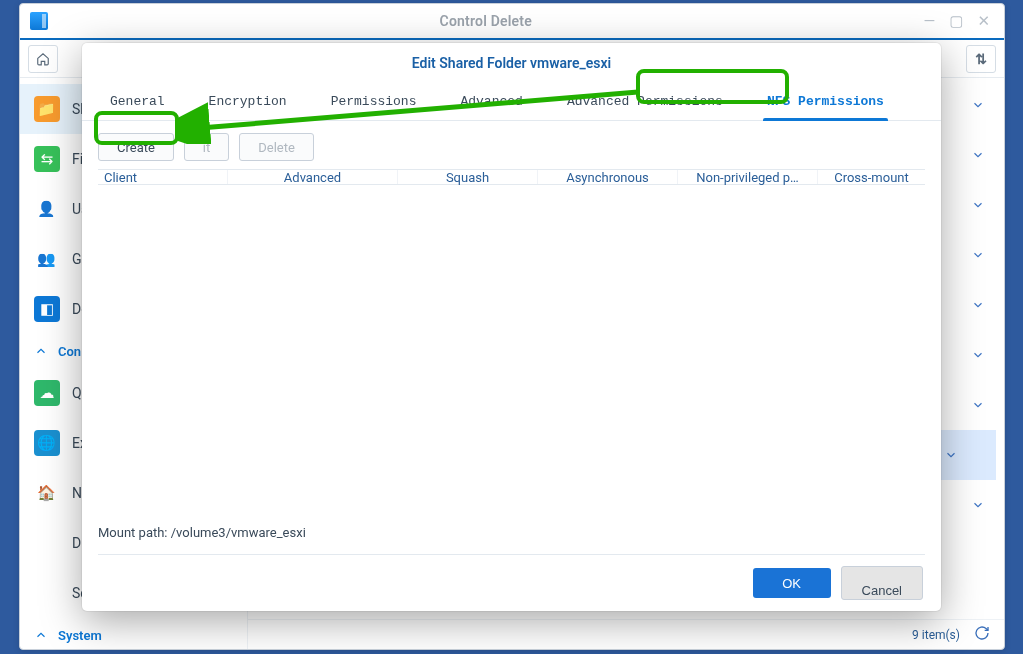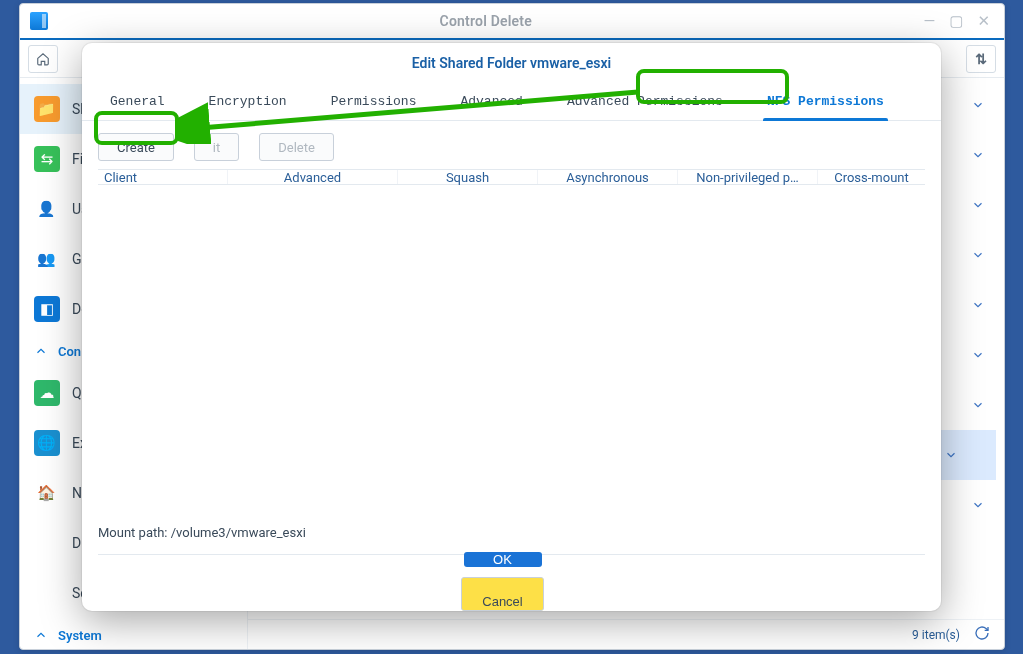--- a/index.html
+++ b/index.html
@@ -83,67 +83,67 @@
   .status-bar {
     position: absolute; bottom: 0; right: 0; left: 228px; height: 30px;
     display:flex; align-items:center; justify-content:flex-end; gap:14px; padding-right: 14px;
     font-size: 12px; color:#2a5e98; border-top:1px solid #eef2f6;
   }
   .status-bar .refresh { cursor:pointer; font-size:15px; color:#3a6fba; }
 
   
   .modal {
     position: absolute; left: 82px; top: 43px; width: 859px; height: 568px;
-    background: #fff; border-radius: 10px;
+    background: #fff; border-radius: 5px;
     box-shadow: 0 10px 40px rgba(0,0,0,.35), 0 0 0 1px rgba(0,0,0,.05);
     display: flex; flex-direction: column;
   }
   .modal-title { height: 40px; display:flex; align-items:center; justify-content:center;
     font-weight:600; font-size:14px; color:#1a60a6; }
   .tab-row { height: 38px; display:flex; align-items:stretch; border-bottom:1px solid #e3e9ef; padding:0 8px; gap: 4px; font-family: Liberation Mono, monospace; }
   .tab {
     padding: 0 20px; display:flex; align-items:center; font-size:13px; color:#3a4a5a;
     cursor:pointer; position:relative;
   }
   .tab.active { color:#0d78d6; font-weight:600; }
   .tab.active::after { content:""; position:absolute; left:16px; right:16px; bottom:-1px; height:3px; background:#0d78d6; border-radius:2px 2px 0 0; }
   .tab.active::before {
     content:""; position:absolute; bottom:-9px; left:50%; transform:translateX(-50%);
     width:0; height:0; border-left:6px solid transparent; border-right:6px solid transparent; border-top:7px solid #0d78d6; opacity:0;
   }
 
-  .action-row { padding: 12px 16px 8px; display:flex; gap:20px; align-items:center; }
+  .action-row { padding: 12px 16px 8px; display:flex; gap:10px; align-items:center; }
   .action-btn {
     height: 28px; padding: 0 18px; border:1px solid #c8d0da; border-radius:3px;
     background:#fafbfc; color:#3a4a5a; font-size:13px; display:flex; align-items:center; cursor:pointer;
   }
   .action-btn.disabled { color:#b0b8c0; cursor:default; }
 
   .table-header {
     height: 16px; display:flex; border-top:1px solid #e3e9ef; border-bottom:1px solid #e3e9ef;
     color:#2a5e98; font-size:13px; margin: 0 16px;
   }
   .th { display:flex; align-items:center; justify-content:center; border-right:1px solid #f0f3f7; }
   .th:first-child { justify-content:flex-start; padding-left: 6px; }
   .th:last-child { border-right:none; }
   .th.c0{width:130px;} .th.c1{width:170px;} .th.c2{width:140px;}
   .th.c3{width:140px;} .th.c4{width:140px;} .th.c5{flex:1;}
 
   .table-body { flex:1; margin:0 16px; overflow:auto; }
 
   .mount-row { margin: 0 16px; padding: 10px 0 14px; border-bottom:1px solid #e3e9ef; color:#3a4a5a; font-size:13px; }
 
-  .modal-footer { height: 56px; display:flex; align-items:center; justify-content:flex-end; gap:10px; padding-right:18px;flex-direction:column; }
+  .modal-footer { height: 56px; display:flex; align-items:center; justify-content:flex-end; gap:10px; padding-right:18px; }
   .btn-primary {
     height: 30px; min-width: 78px; padding:0 20px; border:none; border-radius:3px;
     background:#1a73d6; color:#fff; font-size:13px; cursor:pointer;
   }
   .btn-secondary {
     height: 30px; min-width: 78px; padding:16px 20px; border:1px solid #c8d0da; border-radius:3px;
-    background:#fde047; color:#3a4a5a; font-size:13px; cursor:pointer;
+    background:#e5e5e5; color:#3a4a5a; font-size:13px; cursor:pointer;
   }
 
   
   .anno-rect { position:absolute; border:4px solid #22b000; border-radius:8px; pointer-events:none; }
   .anno-arrow { position:absolute; pointer-events:none; }
 
   
   .chev { width:14px; height:14px; fill:none; stroke-width:2; }
 </style>
 </head>

